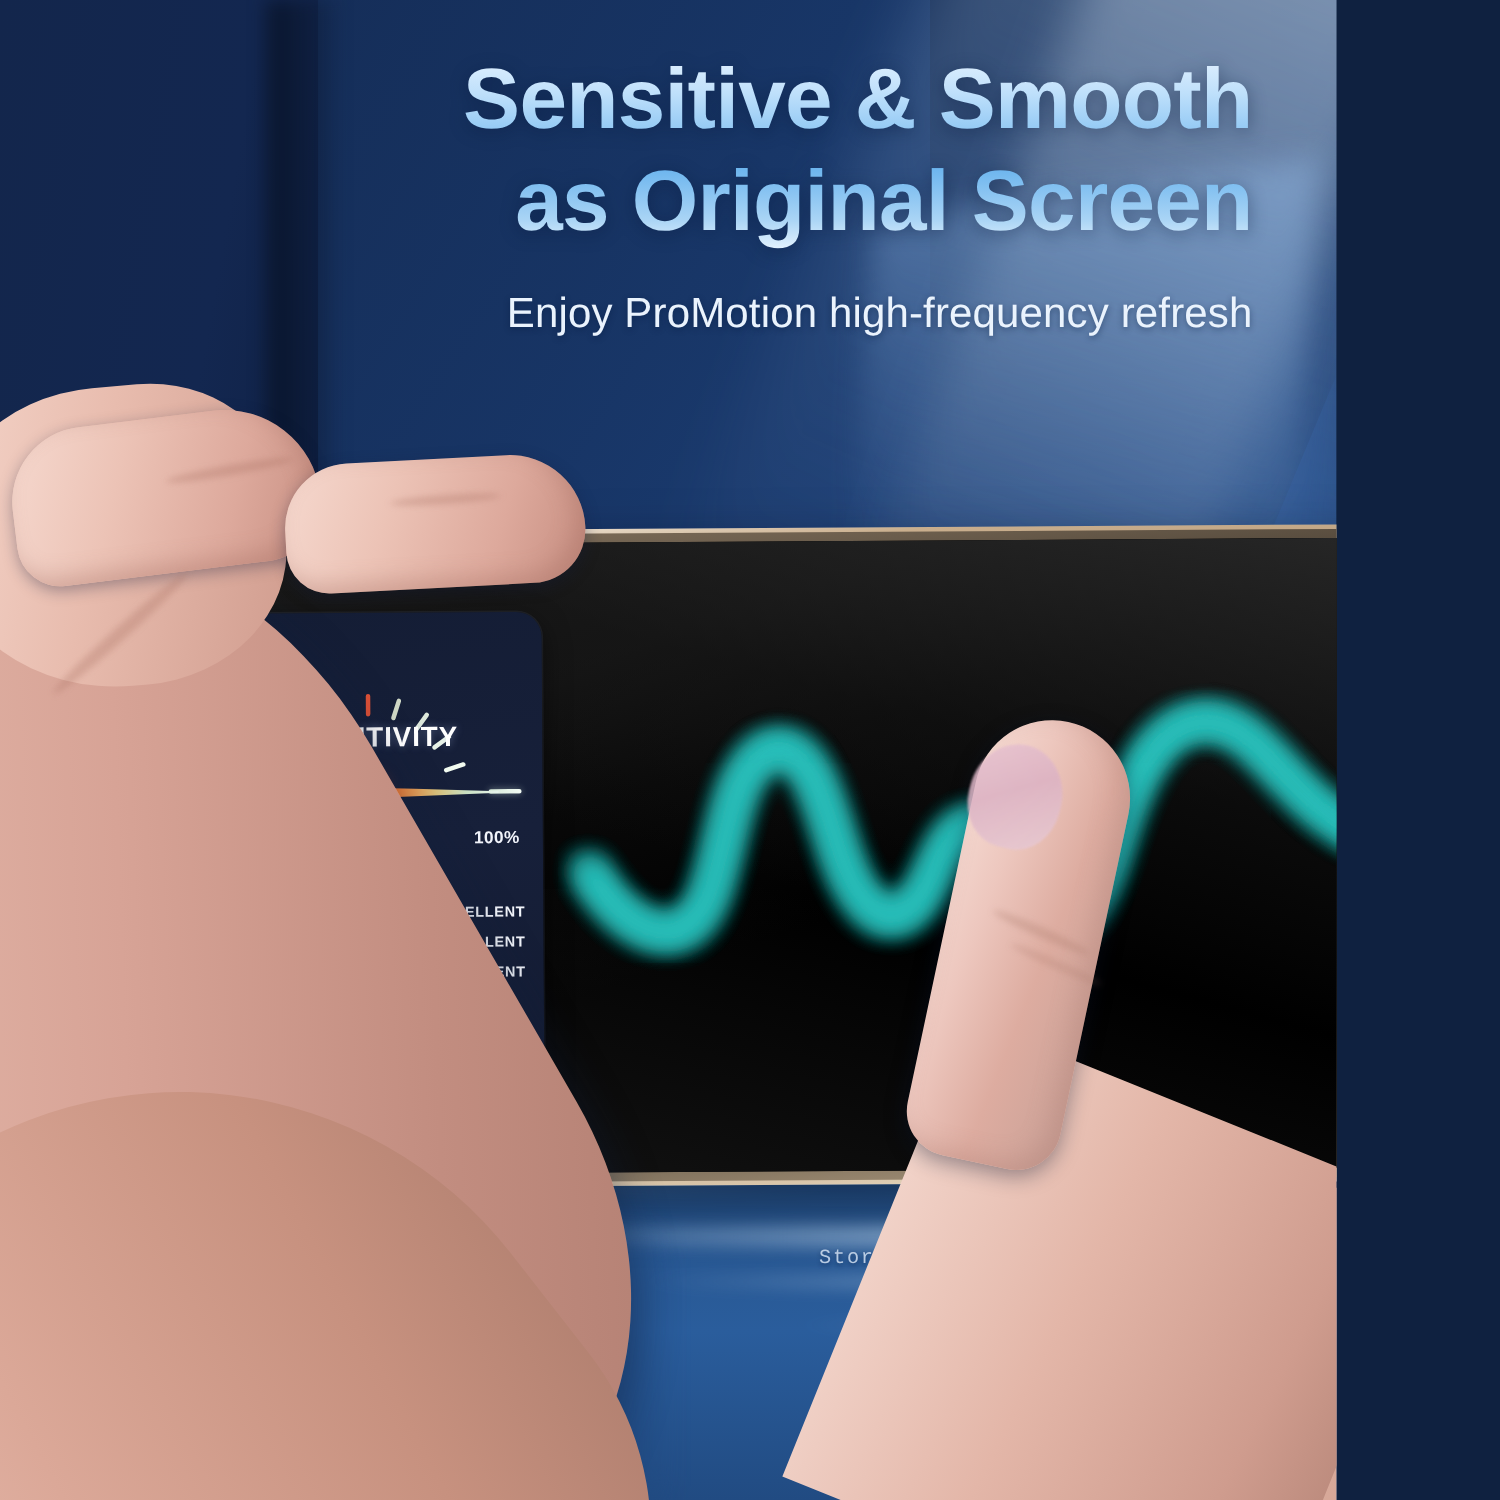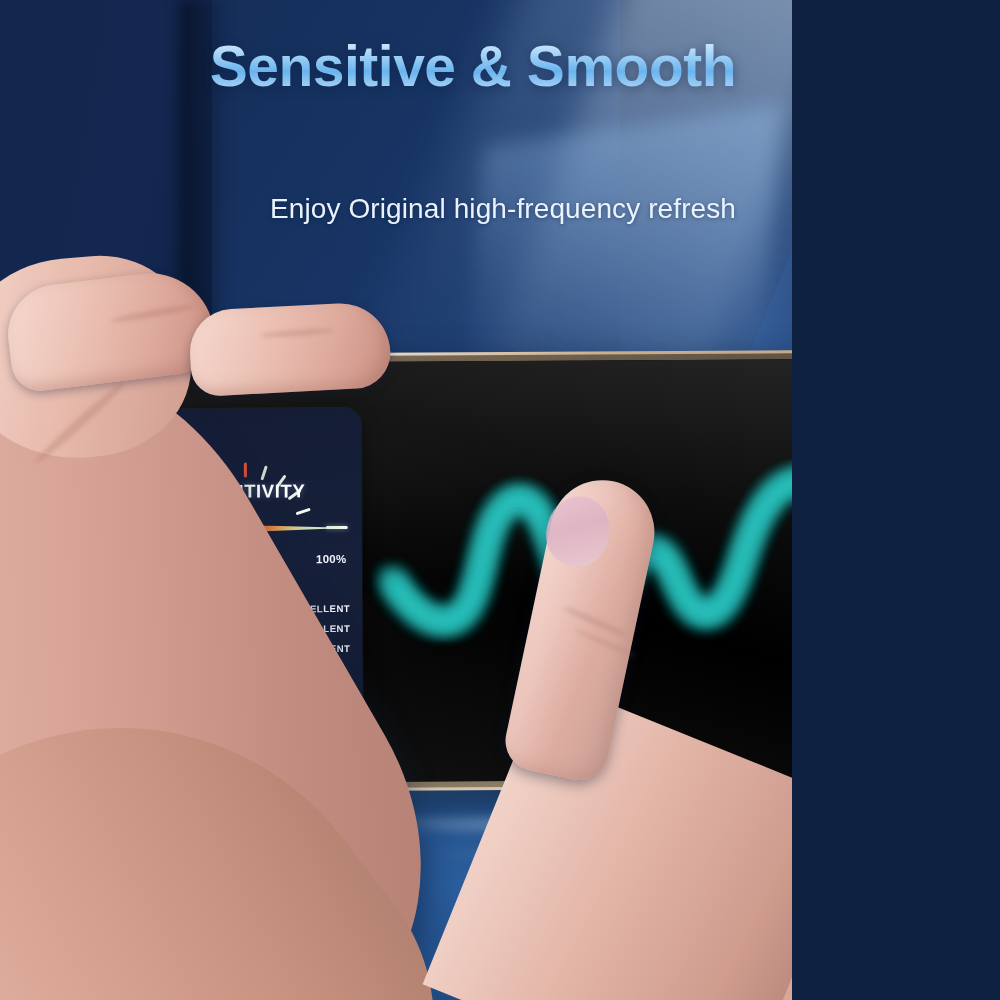--- a/index.html
+++ b/index.html
@@ -4,21 +4,21 @@
 <style>
   * { margin:0; padding:0; box-sizing:border-box; }
   html,body { width:1000px; height:1000px; overflow:hidden; }
   body {
     font-family:"Liberation Sans", sans-serif;
     background:#0f2140;
     position:relative;
   }
 
   
-  #stage { position:absolute; inset:0; width:792px; height:1000px; overflow:hidden; }
+  #stage { position:absolute; inset:0; width:891px; height:1000px; overflow:hidden; }
 
   .bg-base{
     position:absolute; inset:0;
     background:
       linear-gradient(160deg,#12264a 0%, #17315c 22%, #1d4077 45%, #2a5a96 70%, #2e63a3 88%, #24507f 100%);
   }
   
   .bg-left-slab{
     position:absolute; left:0; top:0; width:212px; height:620px;
     background:linear-gradient(100deg,#13264c 0%, #132750 55%, #0e1f42 100%);
@@ -290,22 +290,23 @@
     <div class="streak s1"></div>
     <div class="streak s2"></div>
     <div class="streak s3"></div>
     <div class="streak s4"></div>
     <div class="streak s5"></div>
   </div>
   <div class="bottom-dark"></div>
 
   <div class="headline">
     <span class="l1">Sensitive &amp; Smooth</span>
+    <span class="l2">as Original Screen</span>
   </div>
-  <div class="subline">Enjoy Original high-frequency refresh</div>
+  <div class="subline">Enjoy ProMotion high-frequency refresh</div>
 
   <div class="phone">
     <div class="phone-inner-edge"></div>
 
     <div class="screen">
       <div class="screen-sheen-a"></div>
       <div class="screen-sheen-b"></div>
       <div class="screen-sheen-c"></div>
 
       <svg class="wave-svg" viewBox="0 0 560 190">

